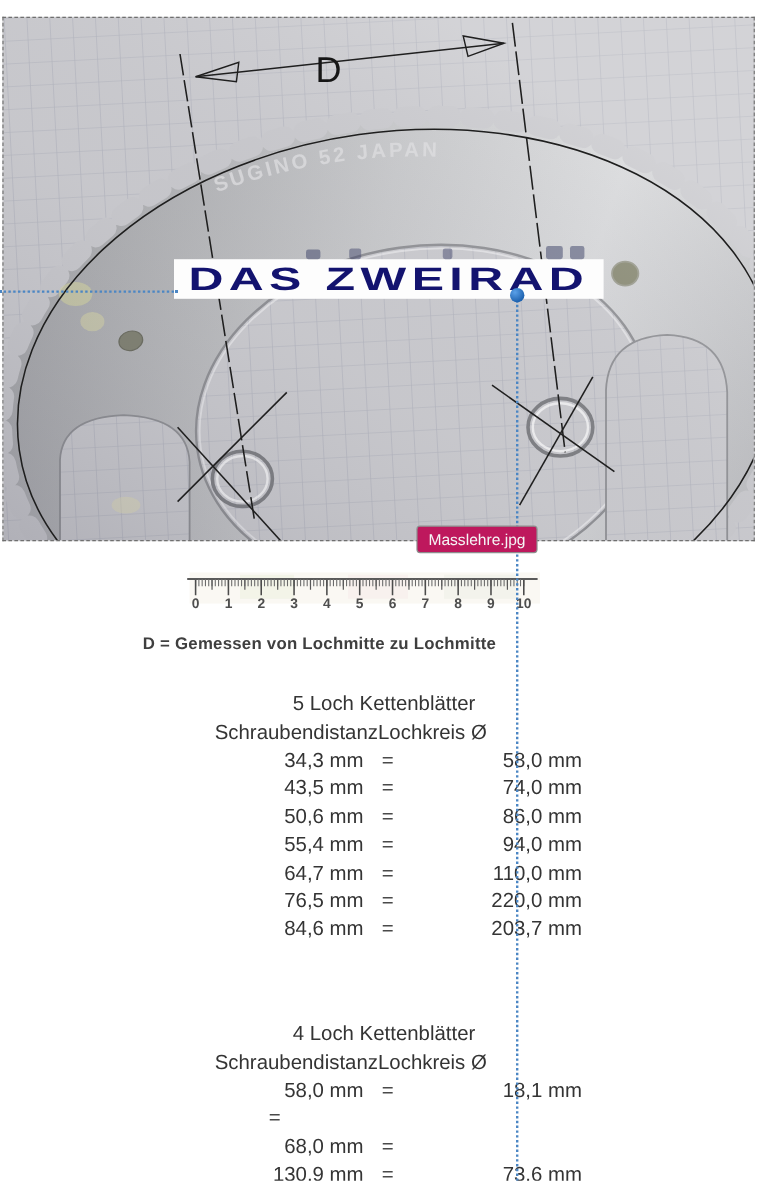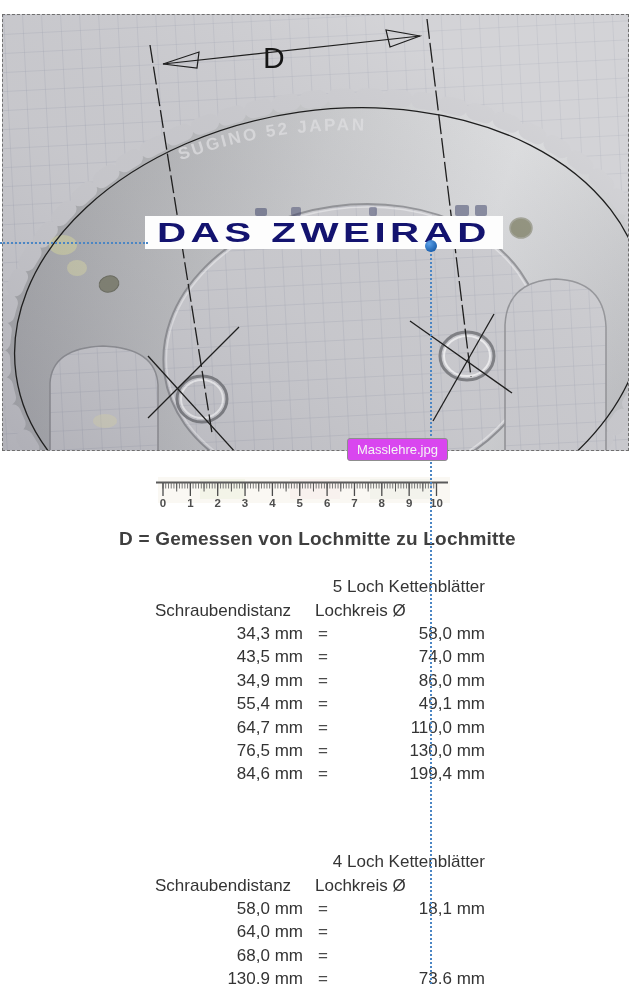--- a/index.html
+++ b/index.html
@@ -13,35 +13,35 @@
   
   .guide-h{position:absolute;left:0;top:242px;width:148px;height:0;
     border-top:2px dotted #4b86c4;z-index:6;}
   .guide-v{position:absolute;left:430px;top:247px;width:0;height:737px;
     border-left:2px dotted #4b86c4;z-index:6;}
   .guide-dot{position:absolute;left:425px;top:240px;width:12px;height:12px;border-radius:50%;
     background:radial-gradient(circle at 35% 30%, #5aa0e8, #1f63b0 70%);z-index:7;}
 
   
   .tooltip{position:absolute;left:347px;top:438px;z-index:8;
-    background:#d946ef;border:1px solid #8d8d8d;border-radius:3px;
+    background:#be185d;border:1px solid #8d8d8d;border-radius:3px;
     color:#f5f5f5;font-size:13px;line-height:15px;padding:3px 9px;white-space:nowrap;}
 
   
   .ruler{position:absolute;left:140px;top:467px;z-index:2;}
 
   
-  .caption{position:absolute;left:119px;top:528px;font-size:19px;font-weight:bold;
+  .caption{position:absolute;left:119px;top:528px;font-size:14px;font-weight:bold;
     color:#3f3f3f;letter-spacing:0.2px;white-space:nowrap;z-index:2;}
 
   
   .mtable{position:absolute;left:155px;width:330px;color:#343434;font-size:17px;z-index:2;}
-  .mtable .title{text-align:right;line-height:25px;white-space:nowrap;}
+  .mtable .title{text-align:center;line-height:25px;white-space:nowrap;}
   .mtable .hdr{display:grid;grid-template-columns:160px 170px;line-height:23px;}
-  .mtable .hdr .hl{text-align:left;}
+  .mtable .hdr .hl{text-align:right;}
   .mtable .hdr .hr{text-align:left;padding-right:14px;}
   .mtable .trow{display:grid;grid-template-columns:148px 40px 142px;line-height:23.4px;}
   .mtable .c1{text-align:right;}
   .mtable .c2{text-align:center;color:#4a4a4a;}
   .mtable .c3{text-align:right;padding-right:0;}
   .t5{top:574px;}
   .t4{top:849px;}
 </style>
 </head>
 <body>
@@ -174,59 +174,58 @@
     <span class="c1">34,3 mm</span>
     <span class="c2">=</span>
     <span class="c3">58,0 mm</span>
   </div>
   <div class="trow">
     <span class="c1">43,5 mm</span>
     <span class="c2">=</span>
     <span class="c3">74,0 mm</span>
   </div>
   <div class="trow">
-    <span class="c1">34,9 mm</span>
+    <span class="c1">50,6 mm</span>
     <span class="c2">=</span>
     <span class="c3">86,0 mm</span>
   </div>
   <div class="trow">
     <span class="c1">55,4 mm</span>
     <span class="c2">=</span>
-    <span class="c3">49,1 mm</span>
+    <span class="c3">94,0 mm</span>
   </div>
   <div class="trow">
     <span class="c1">64,7 mm</span>
     <span class="c2">=</span>
     <span class="c3">110,0 mm</span>
   </div>
   <div class="trow">
     <span class="c1">76,5 mm</span>
     <span class="c2">=</span>
-    <span class="c3">130,0 mm</span>
+    <span class="c3">220,0 mm</span>
   </div>
   <div class="trow">
     <span class="c1">84,6 mm</span>
     <span class="c2">=</span>
-    <span class="c3">199,4 mm</span>
+    <span class="c3">203,7 mm</span>
   </div>
 </div>
 
 <div class="mtable t4">
   <div class="title">4 Loch Kettenblätter</div>
   <div class="hdr">
     <span class="hl">Schraubendistanz</span>
     <span class="hr">Lochkreis Ø</span>
   </div>
   <div class="trow">
     <span class="c1">58,0 mm</span>
     <span class="c2">=</span>
     <span class="c3">18,1 mm</span>
   </div>
   <div class="trow">
-    <span class="c1">64,0 mm</span>
     <span class="c2">=</span>
   </div>
   <div class="trow">
     <span class="c1">68,0 mm</span>
     <span class="c2">=</span>
   </div>
   <div class="trow">
     <span class="c1">130,9 mm</span>
     <span class="c2">=</span>
     <span class="c3">73,6 mm</span>

